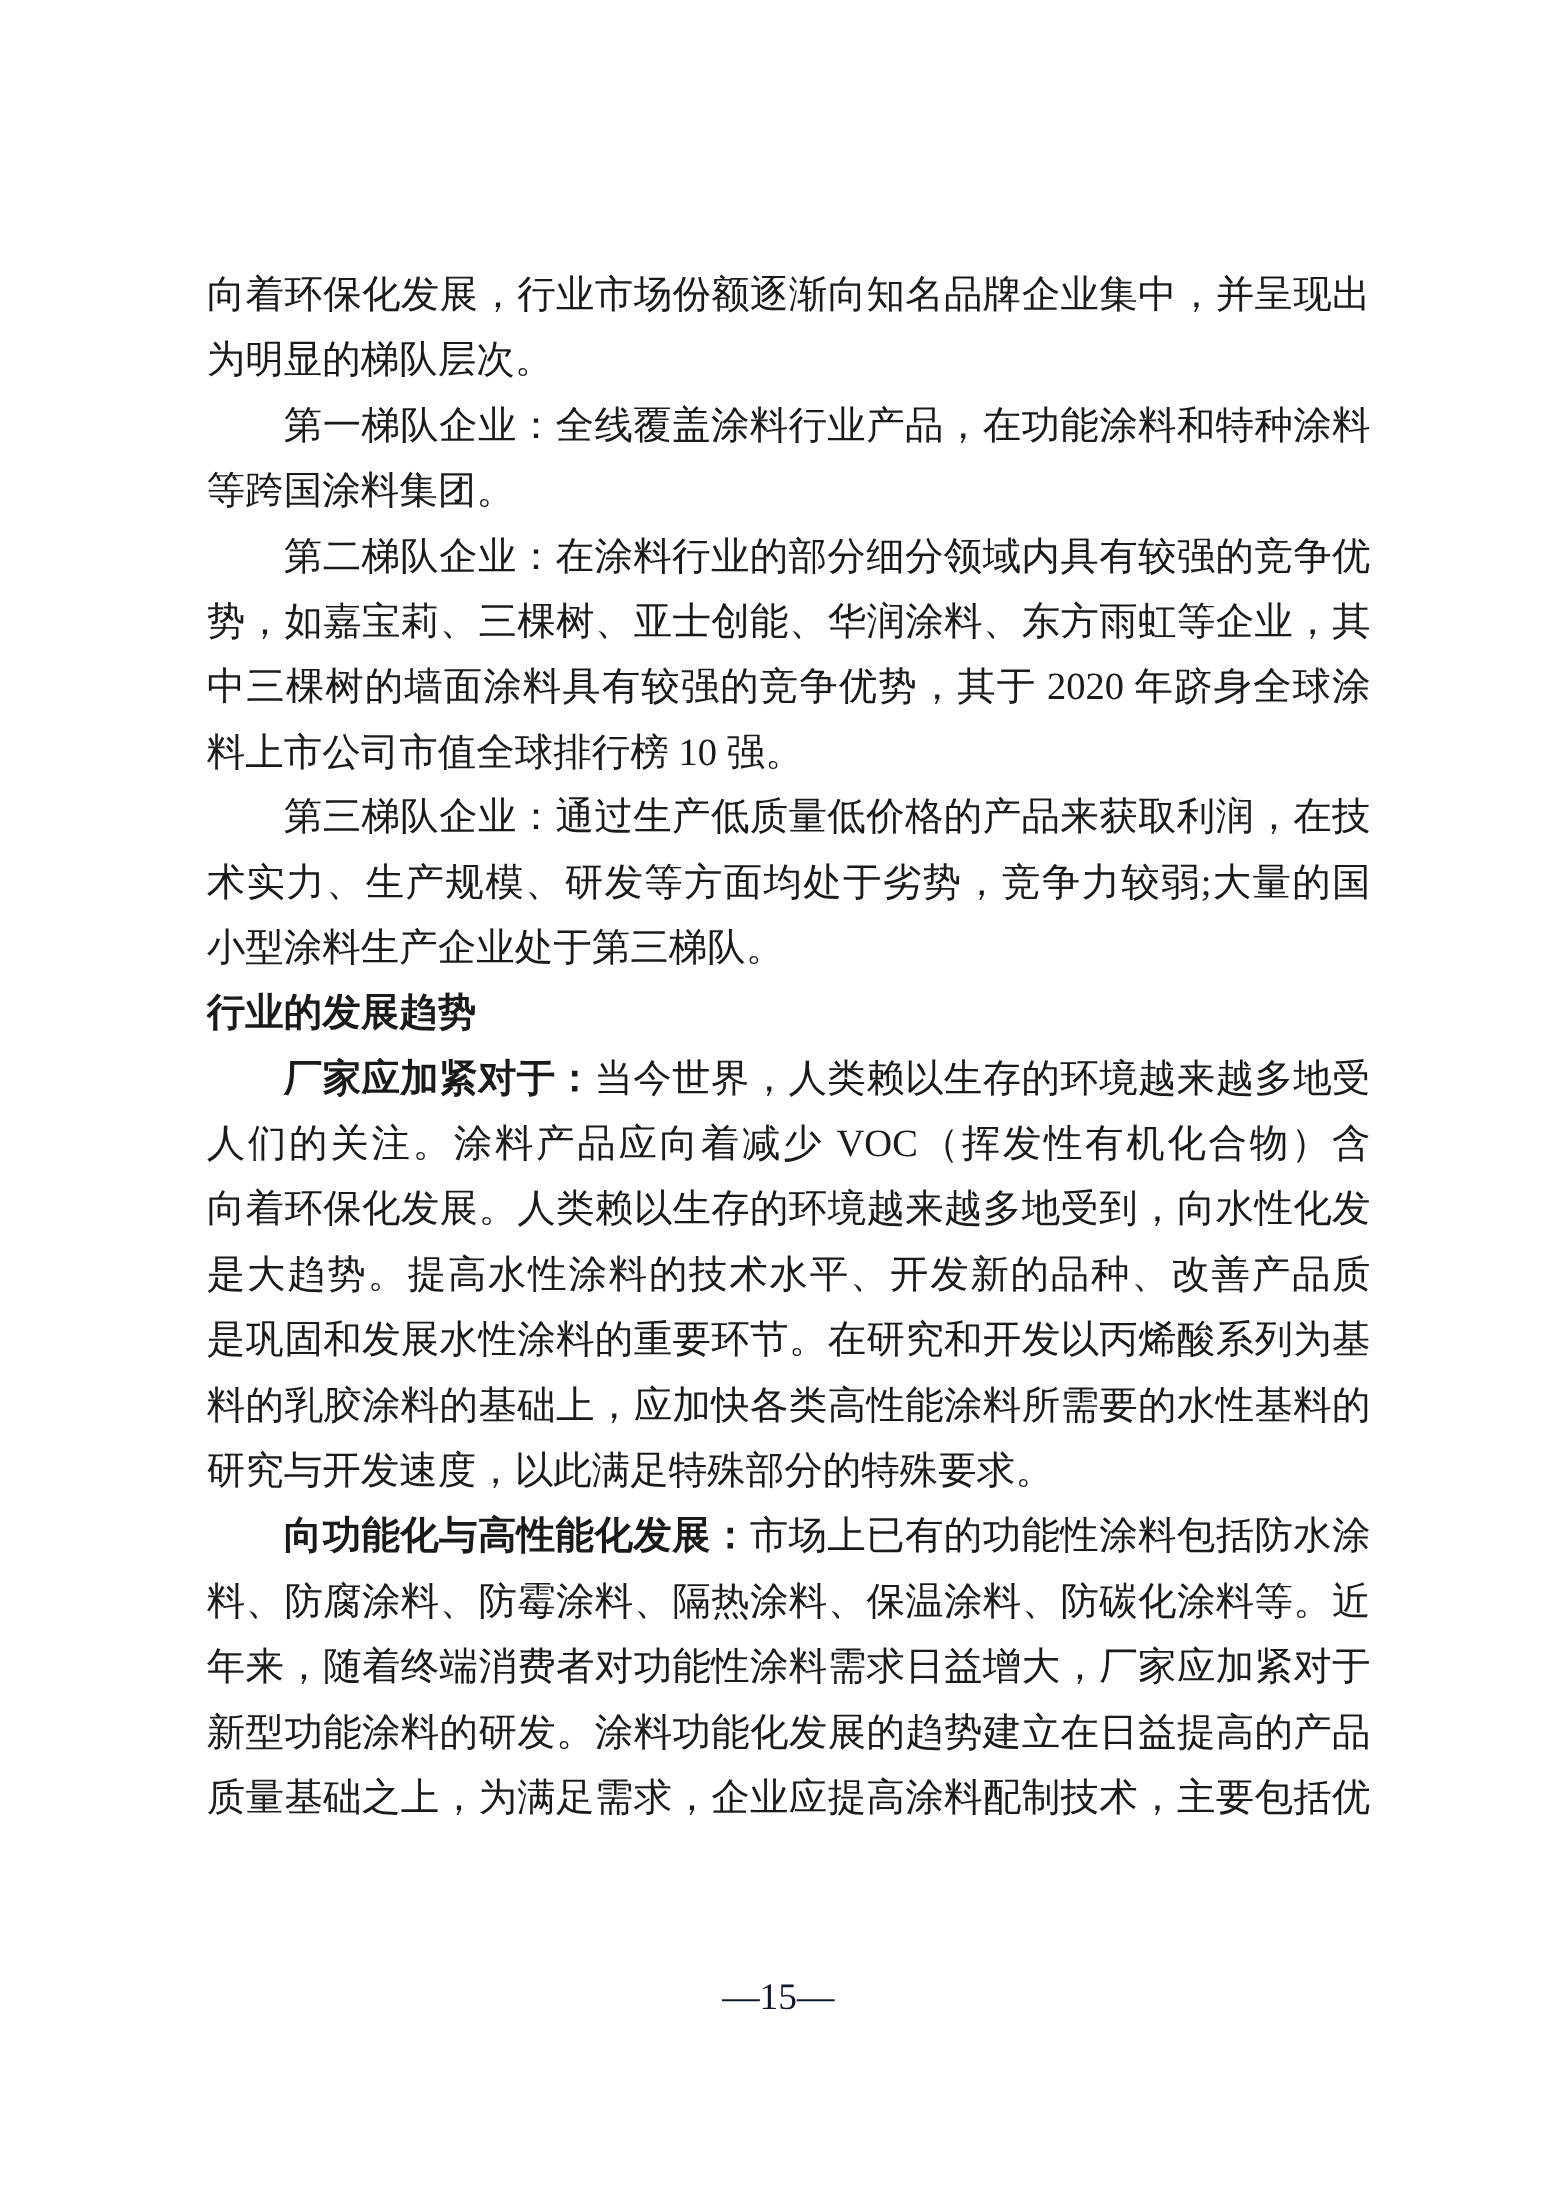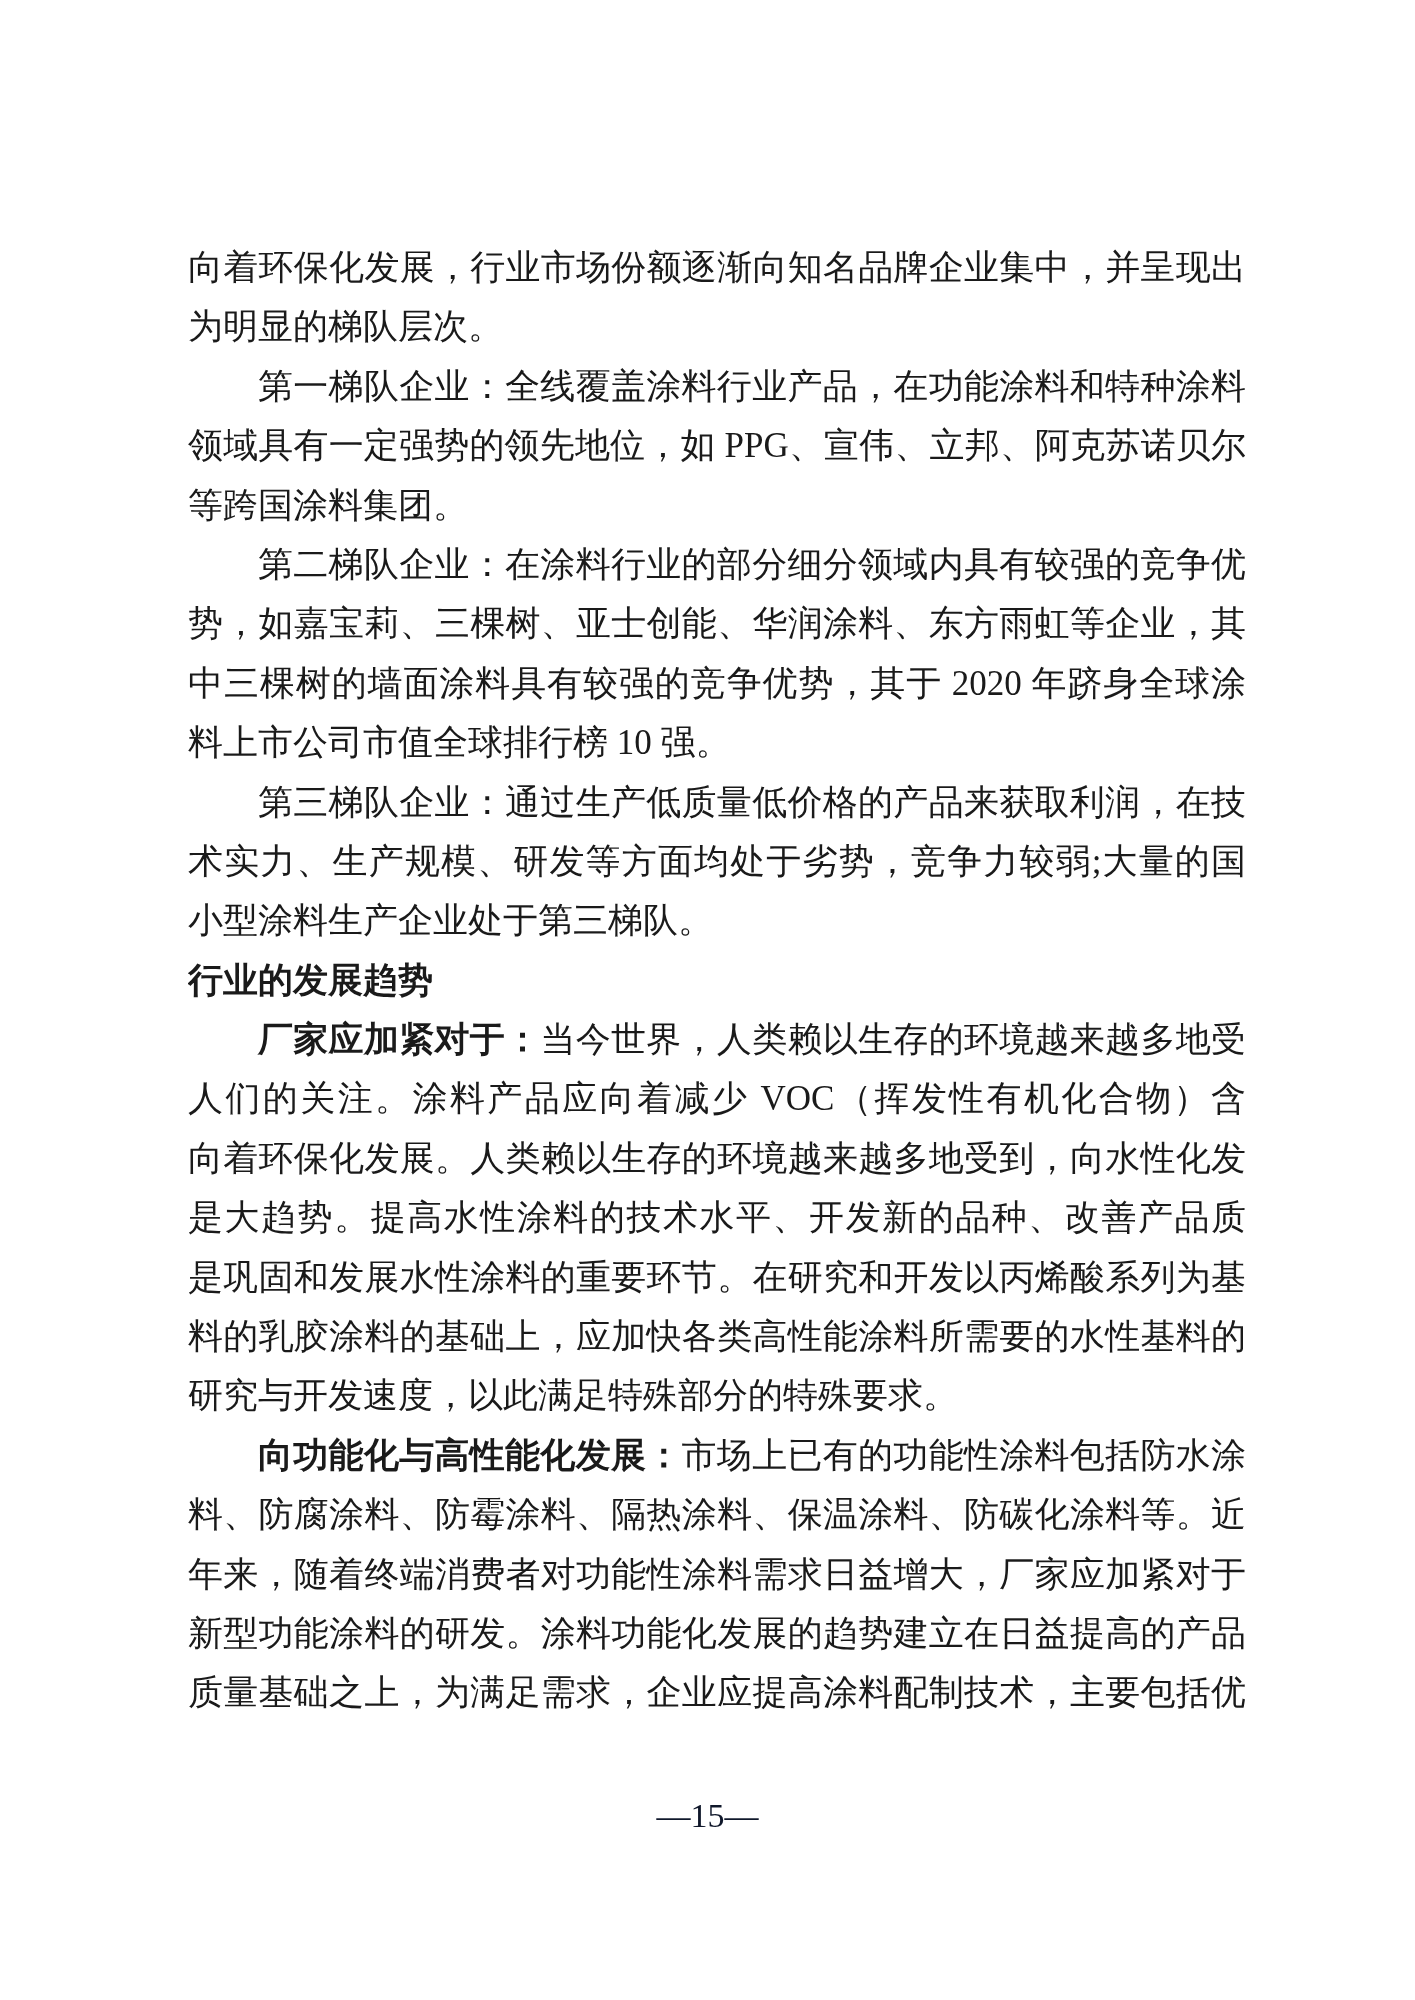--- a/index.html
+++ b/index.html
@@ -56,21 +56,20 @@
   }
 </style>
 </head>
 <body>
 
 <div class="page">
   <div class="text-block">
       <div class="line fill">向着环保化发展，行业市场份额逐渐向知名品牌企业集中，并呈现出较</div>
       <div class="line">为明显的梯队层次。</div>
       <div class="line fill indent">第一梯队企业：全线覆盖涂料行业产品，在功能涂料和特种涂料</div>
-      <div class="line fill">领域具有一定强势的领先地位，如 PPG、宣伟、立邦、阿克苏诺贝尔</div>
       <div class="line">等跨国涂料集团。</div>
       <div class="line fill indent">第二梯队企业：在涂料行业的部分细分领域内具有较强的竞争优</div>
       <div class="line fill">势，如嘉宝莉、三棵树、亚士创能、华润涂料、东方雨虹等企业，其</div>
       <div class="line fill">中三棵树的墙面涂料具有较强的竞争优势，其于 2020 年跻身全球涂</div>
       <div class="line">料上市公司市值全球排行榜 10 强。</div>
       <div class="line fill indent">第三梯队企业：通过生产低质量低价格的产品来获取利润，在技</div>
       <div class="line fill">术实力、生产规模、研发等方面均处于劣势，竞争力较弱;大量的国内</div>
       <div class="line">小型涂料生产企业处于第三梯队。</div>
       <div class="line heading"><span class="bold">行业的发展趋势</span></div>
       <div class="line fill indent"><span class="bold">厂家应加紧对于：</span>当今世界，人类赖以生存的环境越来越多地受到</div>

